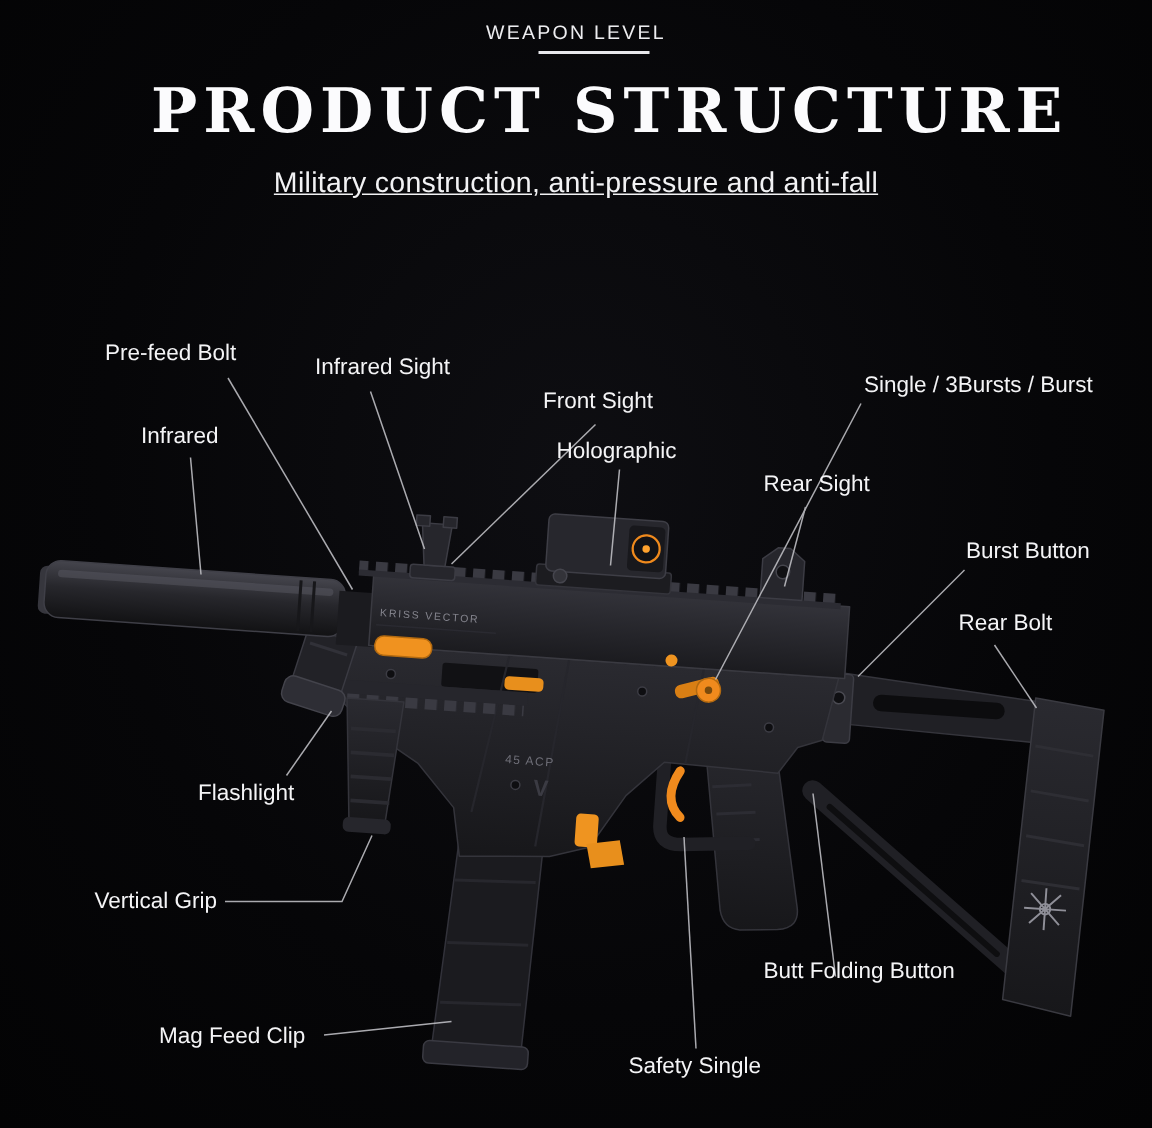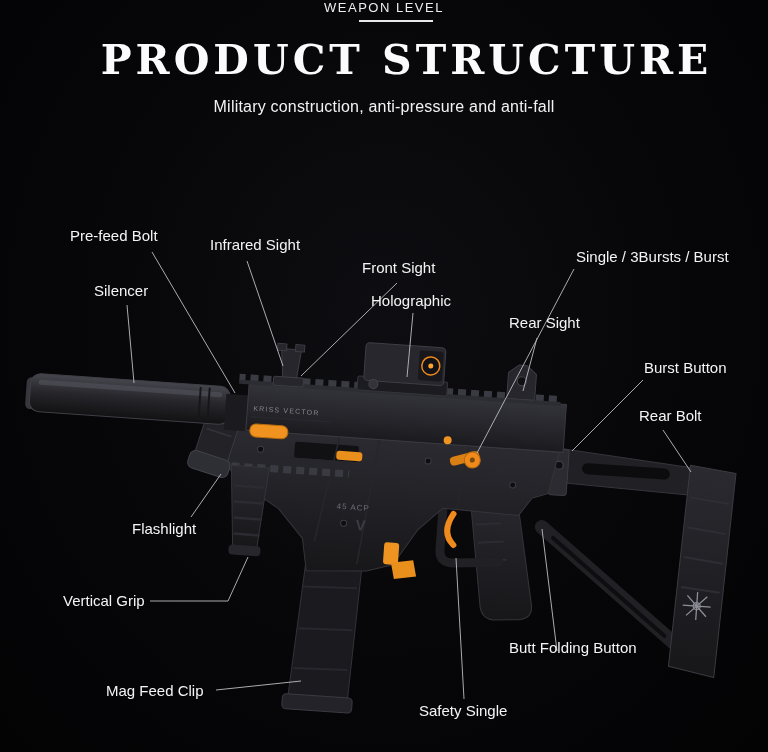--- a/index.html
+++ b/index.html
@@ -2,27 +2,27 @@
 <html><head>
 <meta charset="utf-8">
 <style>
   html,body{margin:0;padding:0;background:#050507;}
   .stage{
     position:relative;width:768px;height:752px;overflow:hidden;
     background:radial-gradient(ellipse at 50% 42%, #0e0e12 0%, #060608 58%, #030304 100%);
     font-family:"Liberation Sans",sans-serif;color:#f5f5f5;
   }
   .hdr{position:absolute;top:0;left:0;right:0;text-align:center;}
-  .eyebrow{font-size:13px;letter-spacing:1.5px;color:#ededf0;}
+  .eyebrow{margin-top:14px;font-size:13px;letter-spacing:1.5px;color:#ededf0;}
   .eyebrow-line{width:74px;height:2px;background:#e8e8ec;margin:5px auto 0;transform:translateX(12px);}
   .title{
     margin:14px 0 0;font-family:"DejaVu Serif",serif;font-weight:700;
     font-size:41px;letter-spacing:4px;color:#fbfbfd;padding-left:45px;
   }
-  .subtitle{margin:14px 0 16px;font-size:16px;color:#f2f2f4;letter-spacing:.2px;}
+  .subtitle{margin:14px 0 16px;font-size:19px;color:#f2f2f4;letter-spacing:.2px;text-decoration:underline;}
   .art{position:absolute;left:0;top:0;}
   .label{position:absolute;font-size:15px;color:#f4f4f6;white-space:nowrap;}
   svg text{font-family:"Liberation Sans",sans-serif;}
 </style>
 </head>
 <body>
 
 <div class="stage">
 
   <div class="hdr">
@@ -168,21 +168,21 @@
       <polyline points="150,601 228,601 248,557"></polyline>
       <line x1="216" y1="690" x2="301" y2="681"></line>
       <line x1="464" y1="699" x2="456" y2="558"></line>
       <line x1="557" y1="651" x2="542" y2="529"></line>
     </g>
   </svg>
 
   <div>
     <div class="label" style="left:70px;top:227px">Pre-feed Bolt</div>
     <div class="label" style="left:210px;top:236px">Infrared Sight</div>
-    <div class="label" style="left:94px;top:282px">Silencer</div>
+    <div class="label" style="left:94px;top:282px">Infrared</div>
     <div class="label" style="left:362px;top:259px">Front Sight</div>
     <div class="label" style="left:371px;top:292px">Holographic</div>
     <div class="label" style="left:576px;top:248px">Single / 3Bursts / Burst</div>
     <div class="label" style="left:509px;top:314px">Rear Sight</div>
     <div class="label" style="left:644px;top:359px">Burst Button</div>
     <div class="label" style="left:639px;top:407px">Rear Bolt</div>
     <div class="label" style="left:132px;top:520px">Flashlight</div>
     <div class="label" style="left:63px;top:592px">Vertical Grip</div>
     <div class="label" style="left:106px;top:682px">Mag Feed Clip</div>
     <div class="label" style="left:419px;top:702px">Safety Single</div>

